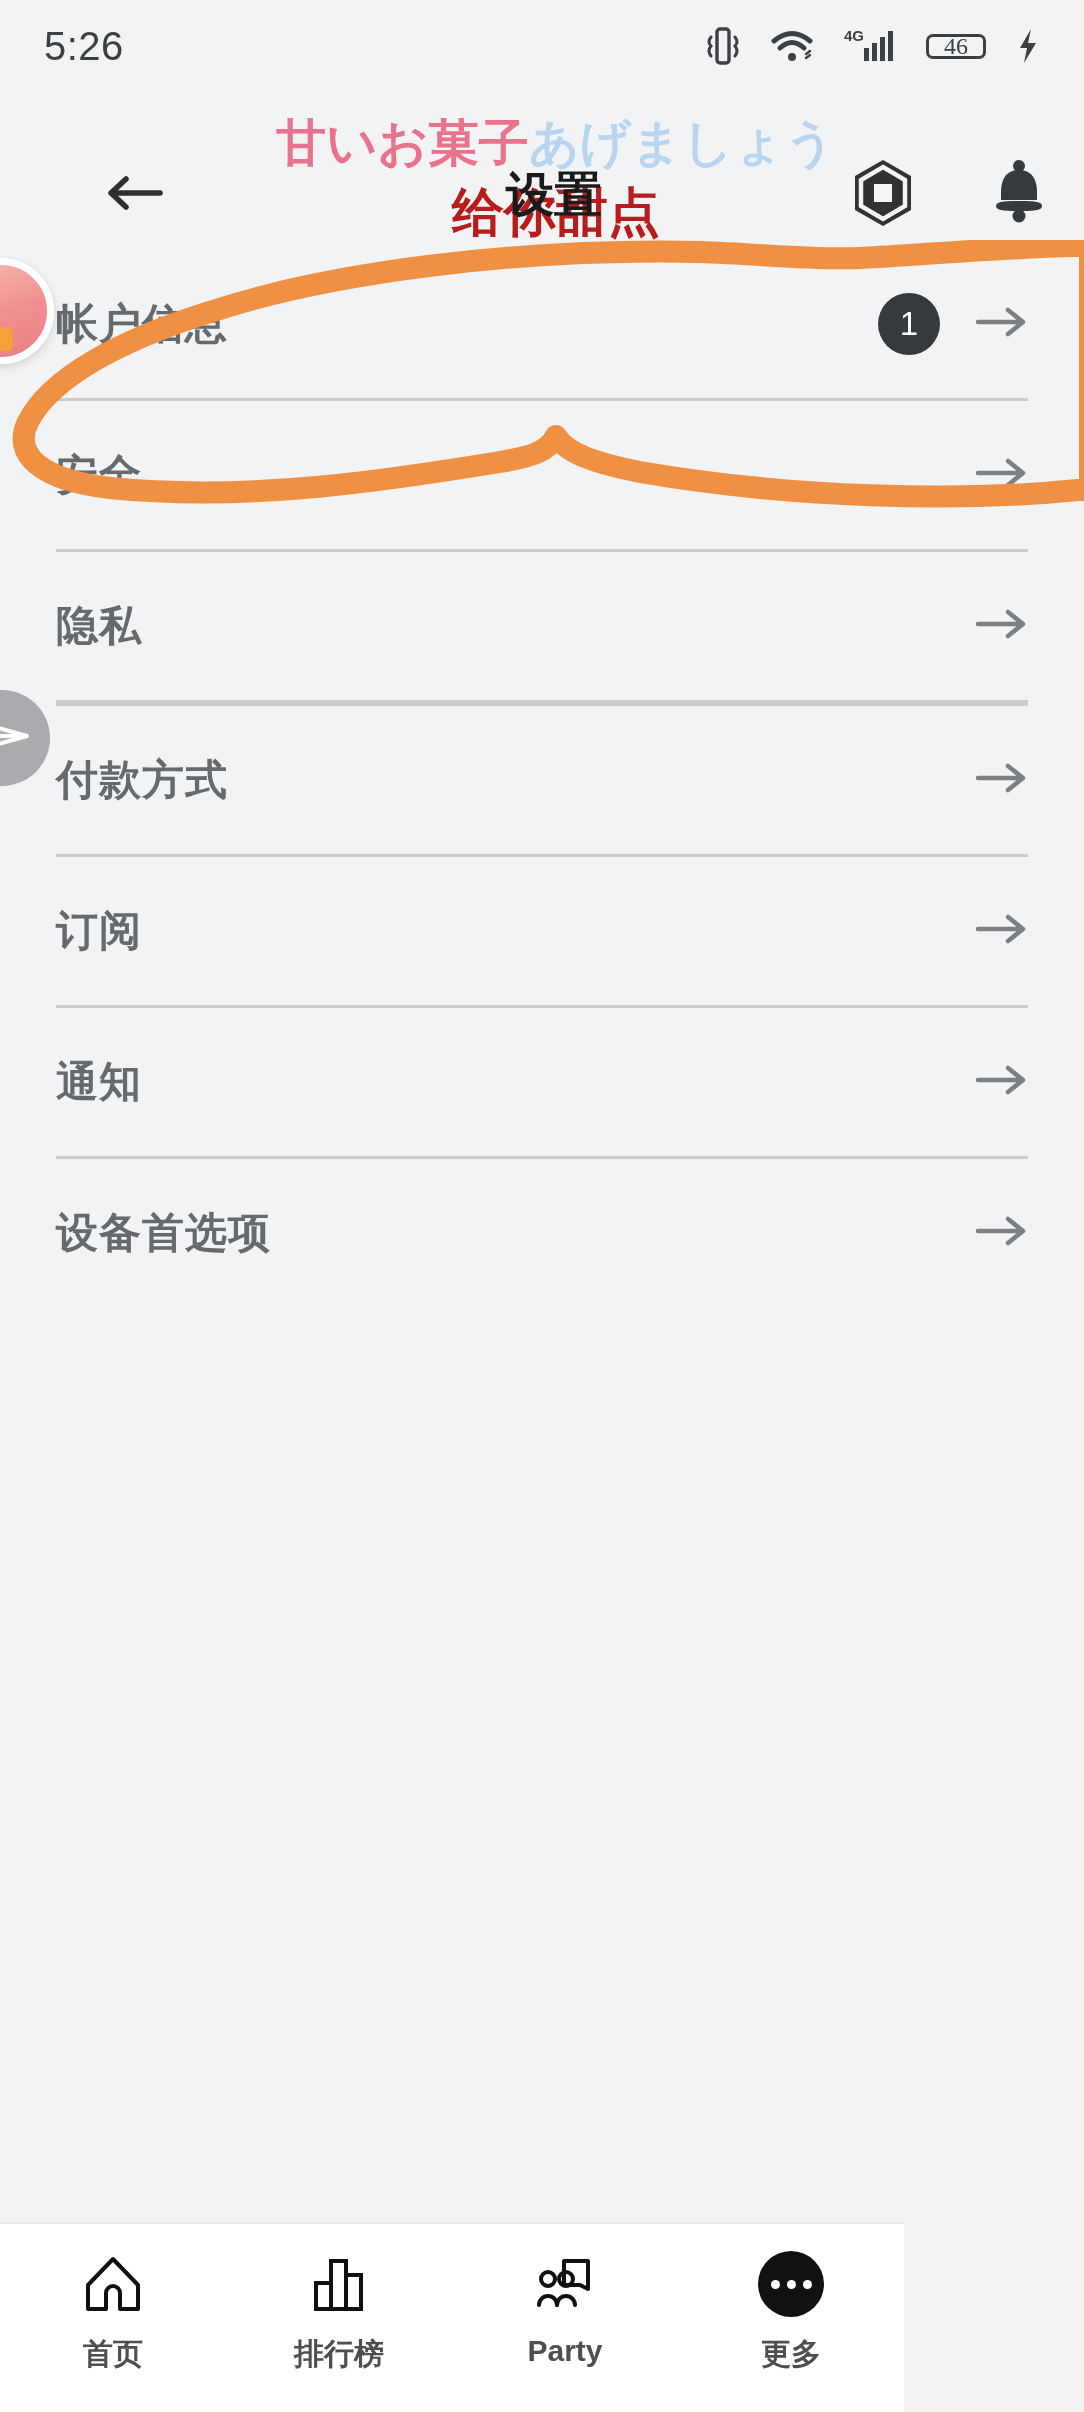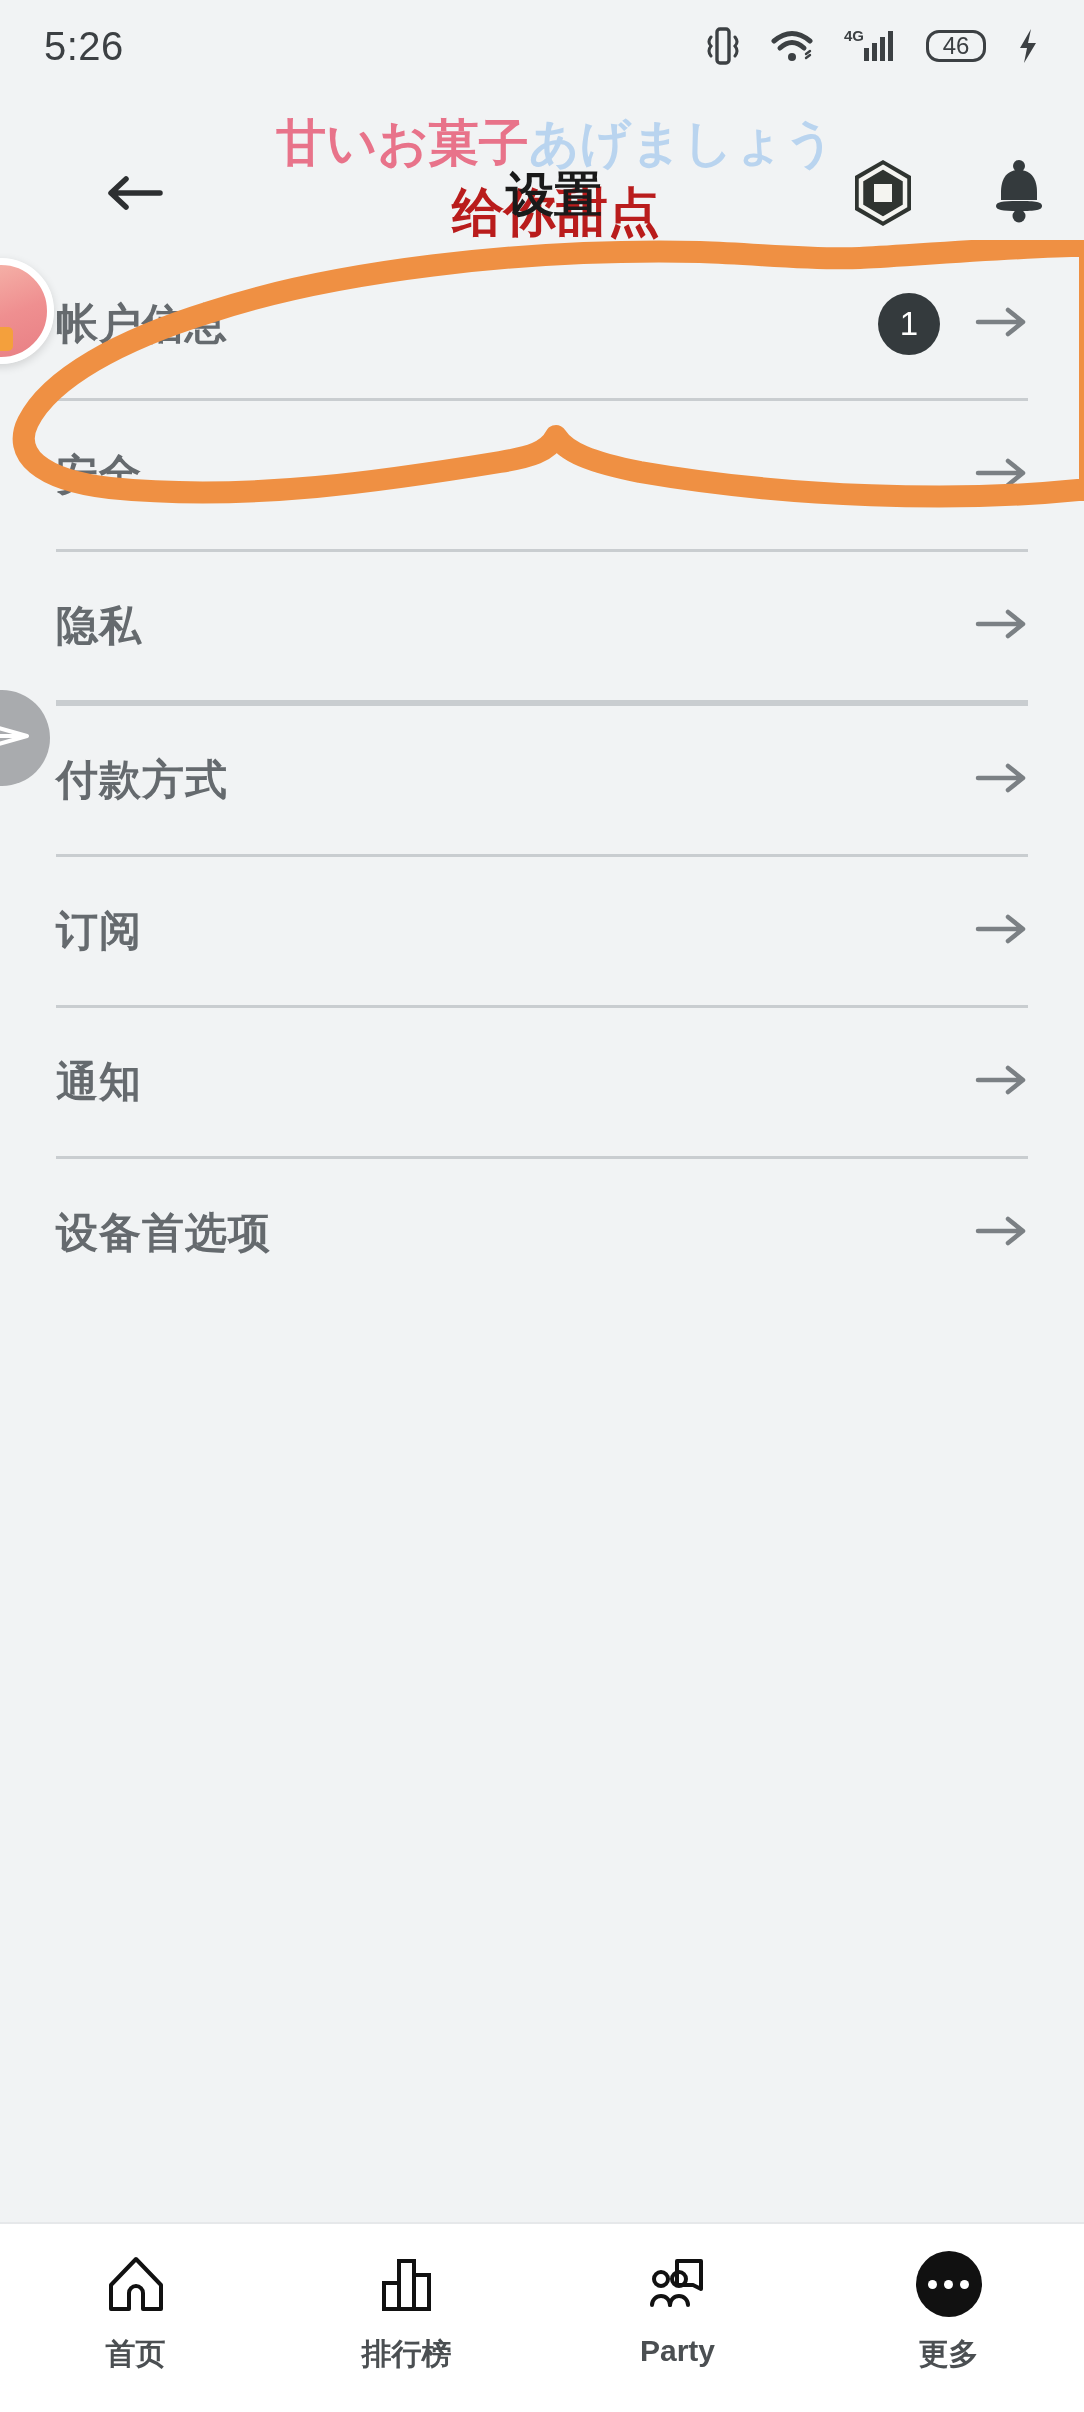--- a/index.html
+++ b/index.html
@@ -15,23 +15,23 @@
   .statusbar{
     position:absolute; top:0; left:0; width:1084px; height:92px;
     display:flex; align-items:center; justify-content:space-between;
     padding:0 44px;
   }
   .status-time{ font-size:40px; color:#3c4043; letter-spacing:0.5px; }
   .status-icons{ display:flex; align-items:center; gap:30px; }
   .status-icons svg{ display:block; }
   .battery-wrap{ position:relative; display:flex; align-items:center; }
   .battery-box{
-    width:60px; height:32px; border:3.5px solid #3c4043; border-radius:13px;
+    width:60px; height:25px; border:3.5px solid #3c4043; border-radius:7px;
     display:flex; align-items:center; justify-content:center;
-    font-size:24px; color:#3c4043; font-weight:500;
+    font-size:24px; color:#3c4043; font-weight:500;font-family:Liberation Serif, serif;
   }
 
   
   .watermark{
     position:absolute; left:14px; top:118px; width:1084px;
     text-align:center; pointer-events:none; z-index:7;
     line-height:1.0;
   }
   .wm-line1{ font-size:50px; font-weight:700; white-space:nowrap; }
   .wm-pink{ color:#e8738a; }
@@ -104,21 +104,21 @@
   }
 
   
   .annotation{
     position:absolute; left:0; top:240px; width:1084px; height:270px;
     z-index:6; pointer-events:none;
   }
 
   
   .bottomnav{
-    position:absolute; left:0; bottom:0; width:1084px; height:190px;
+    position:absolute; left:0; bottom:0; width:904px; height:190px;
     background:#ffffff; border-top:2px solid #e6e8ea;
     display:flex; align-items:flex-start; justify-content:space-around;
     padding-top:24px; z-index:10;
   }
   .navitem{
     width:180px; display:flex; flex-direction:column;
     align-items:center; gap:14px;
   }
   .nav-icon{ height:72px; display:flex; align-items:center; justify-content:center; }
   .nav-label{ font-size:30px; font-weight:700; color:#4b4f52; }

